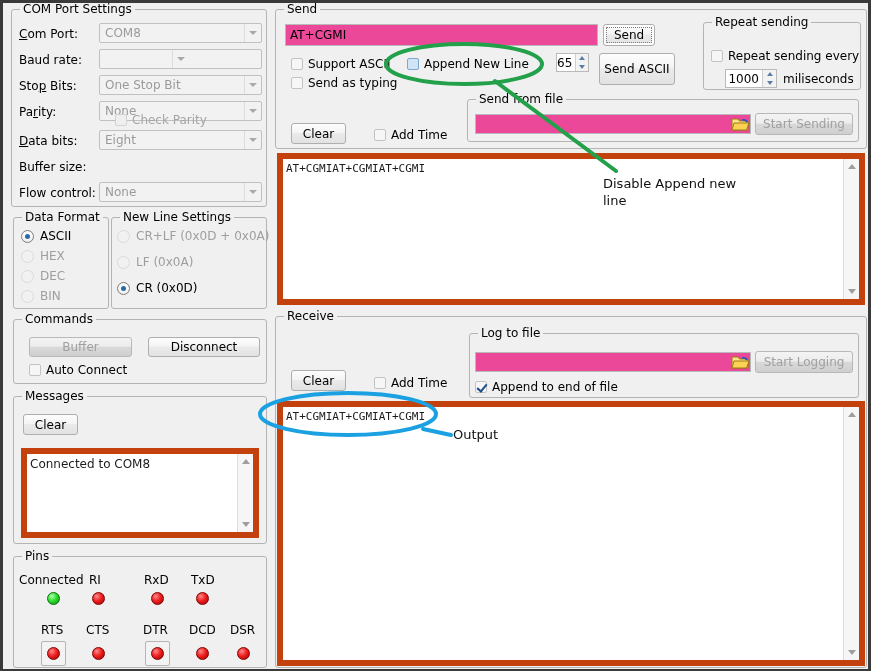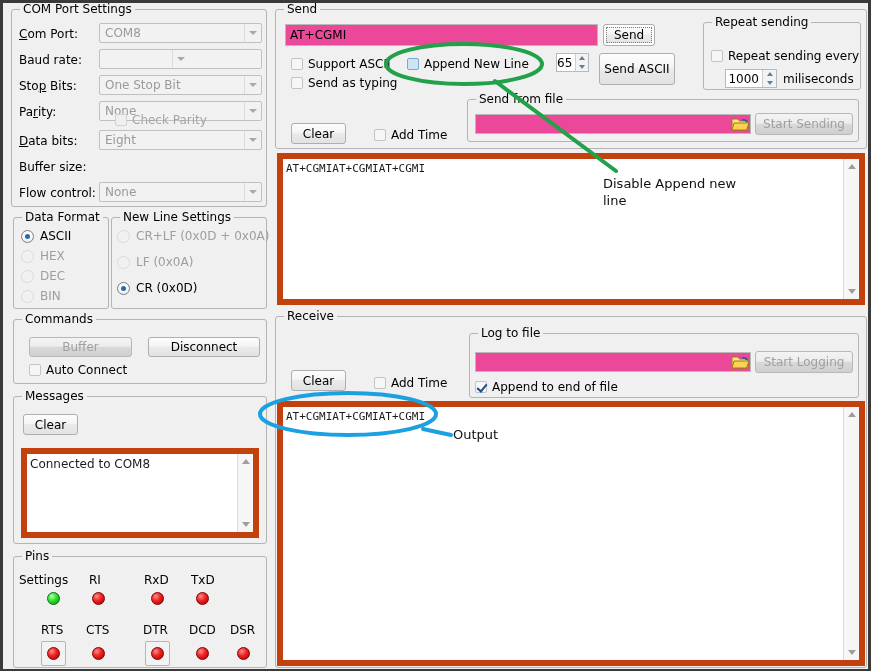--- a/index.html
+++ b/index.html
@@ -278,21 +278,21 @@
       <span class="ar dn">
           <i></i>
         </span>
     </div>
   </div>
 
   <div class="gb" style="left:10px; top:553px; width:254px; height:112px;">
     <span class="gb-title">Pins</span>
   </div>
 
-  <div class="lbl" style="left:16px; top:570px;">Settings</div>
+  <div class="lbl" style="left:16px; top:570px;">Connected</div>
   <div class="lbl" style="left:86px; top:570px;">RI</div>
   <div class="lbl" style="left:141px; top:570px;">RxD</div>
   <div class="lbl" style="left:188px; top:570px;">TxD</div>
   <div class="led green" style="left:44px; top:589px;"></div>
   <div class="led red" style="left:89px; top:589px;"></div>
   <div class="led red" style="left:148px; top:589px;"></div>
   <div class="led red" style="left:193px; top:589px;"></div>
 
   <div class="lbl" style="left:38px; top:620px;">RTS</div>
   <div class="lbl" style="left:83px; top:620px;">CTS</div>

